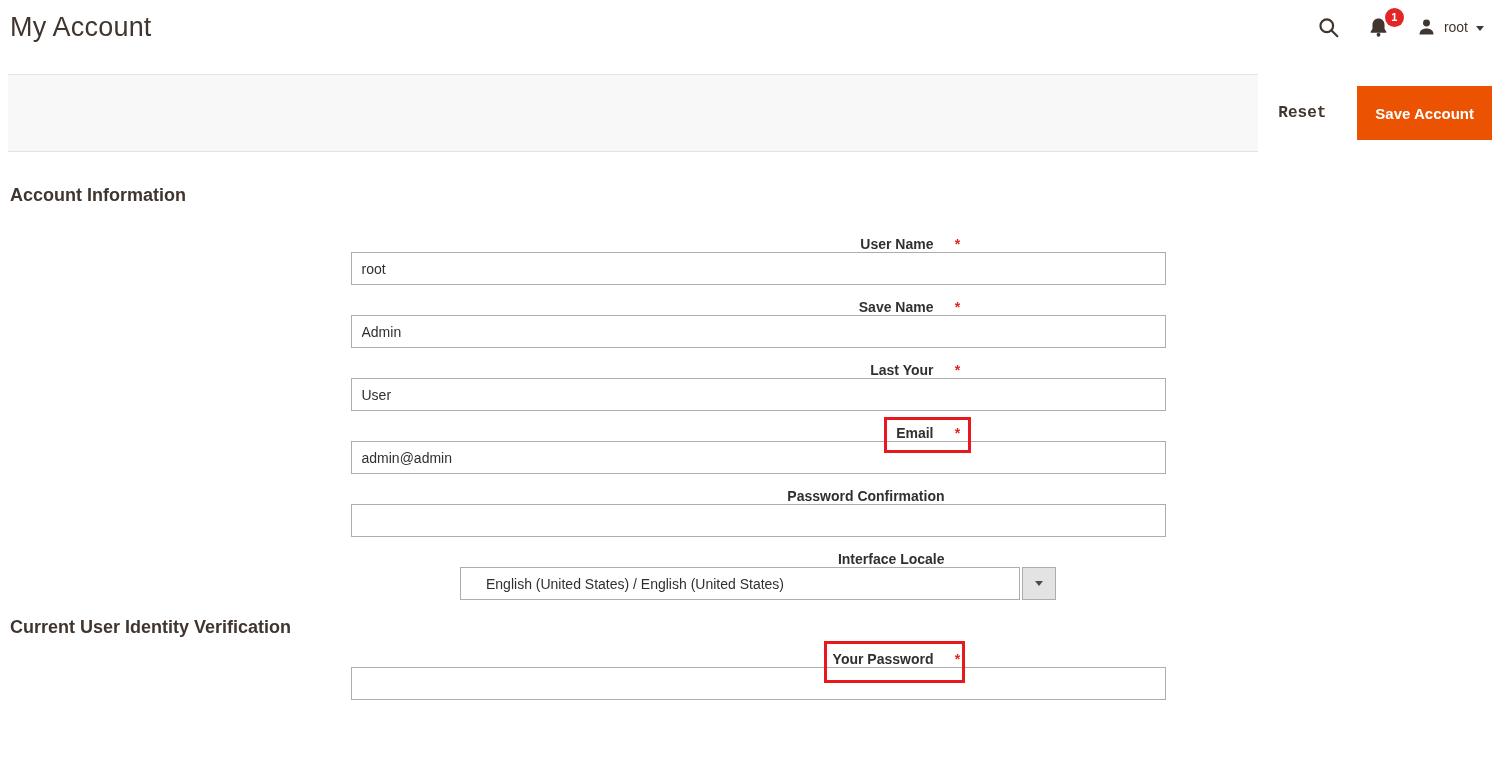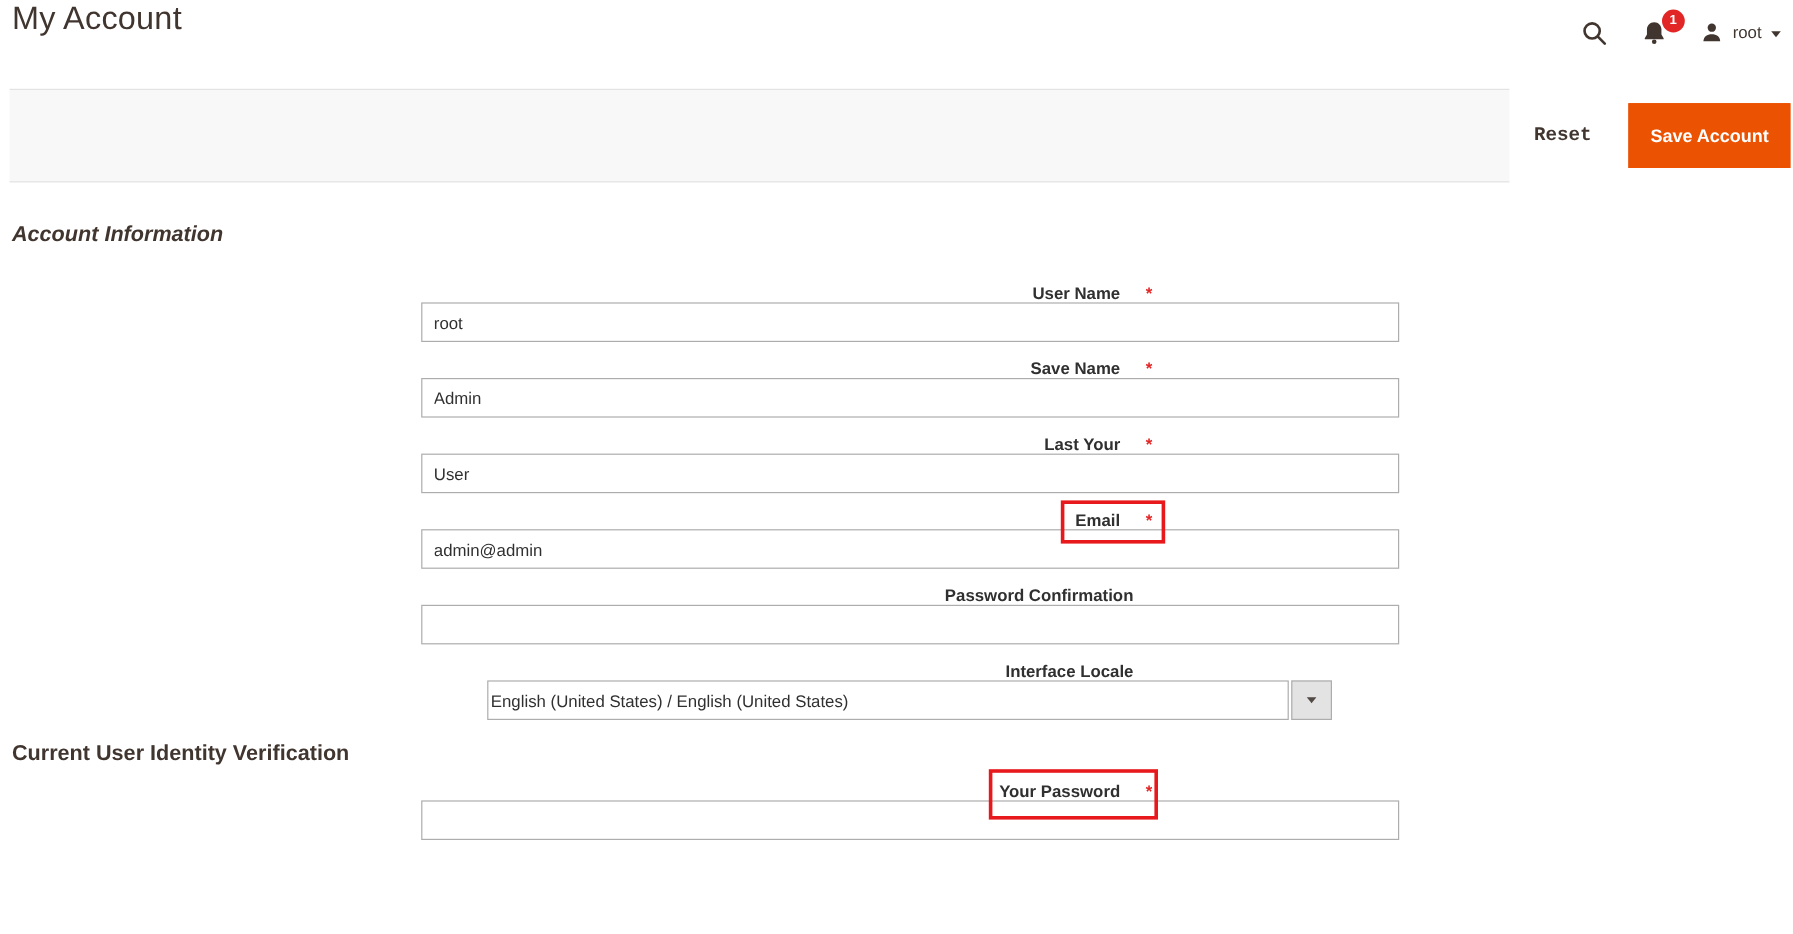--- a/index.html
+++ b/index.html
@@ -6,21 +6,21 @@
   html, body { background: #fff; }
   body {
     width: 1494px; height: 778px;
     font-family: "Liberation Sans", "DejaVu Sans", sans-serif;
     color: #303030; overflow: hidden; position: relative;
   }
 
   
   .header { position: relative; height: 61px; background: #fff; }
   .page-title {
-    position: absolute; left: 10px; top: 0;
+    position: absolute; left: 10px; top: 12px;
     font-size: 27px; font-weight: 400; color: #41362f; letter-spacing: 0.2px;
   }
   .header-actions {
     position: absolute; right: 10px; top: 11px; height: 32px;
     display: flex; align-items: center; gap: 27px;
   }
   .icon-btn { background: none; border: none; cursor: pointer; padding: 0; display: flex; align-items: center; }
   .notif-wrap { position: relative; }
   .badge {
     position: absolute; top: -8px; right: -14px;
@@ -56,21 +56,21 @@
     height: 54px; padding: 0 17px; margin-right: 2px; cursor: pointer;
     background: #eb5202; border: 1px solid #eb5202;
     font-family: inherit; font-size: 15px; font-weight: 600; color: #fff;
   }
 
   
   .section-heading {
     margin-left: 10px; font-size: 18px; font-weight: 600;
     color: #41362f; line-height: 20px;
   }
-  .heading-account { margin-top: 33px; margin-bottom: 31px; font-style: italic; }
+  .heading-account { margin-top: 33px; margin-bottom: 31px; }
   .heading-identity { margin-top: 33px; margin-bottom: 14px; }
 
   .form-row { display: flex; align-items: center; height: 33px; margin: 12px 0 30px 10px; flex-direction: column; }
   .label-cell {
     width: 421px; display: flex; justify-content: flex-end; align-items: center;
     flex: none;
   }
   .label-group { position: relative; display: flex; align-items: center; }
   .field-label { font-size: 14px; font-weight: 600; color: #303030; white-space: nowrap; }
   .req {
@@ -83,22 +83,22 @@
   .text-input {
     width: 815px; height: 33px; padding: 0 10px;
     border: 1px solid #adadad; background: #fff;
     font-family: inherit; font-size: 14px; color: #303030; outline: none;
   }
 
   .select {
     display: flex; align-items: stretch; cursor: pointer;
   }
   .select-box {
-    width: 668px; height: 33px; border: 1px solid #adadad; background: #fff;
-    display: flex; align-items: center; padding: 0 2px;
+    width: 560px; height: 33px; border: 1px solid #adadad; background: #fff;
+    display: flex; align-items: center; padding: 0 25px;
     font-size: 14px; color: #303030; white-space: nowrap; overflow: hidden;
   }
   .select-arrow {
     width: 34px; height: 33px; margin-left: 2px;
     border: 1px solid #adadad; background: #e3e3e3;
     display: flex; align-items: center; justify-content: center;
   }
   .select-caret {
     width: 0; height: 0;
     border-left: 4px solid transparent; border-right: 4px solid transparent;

